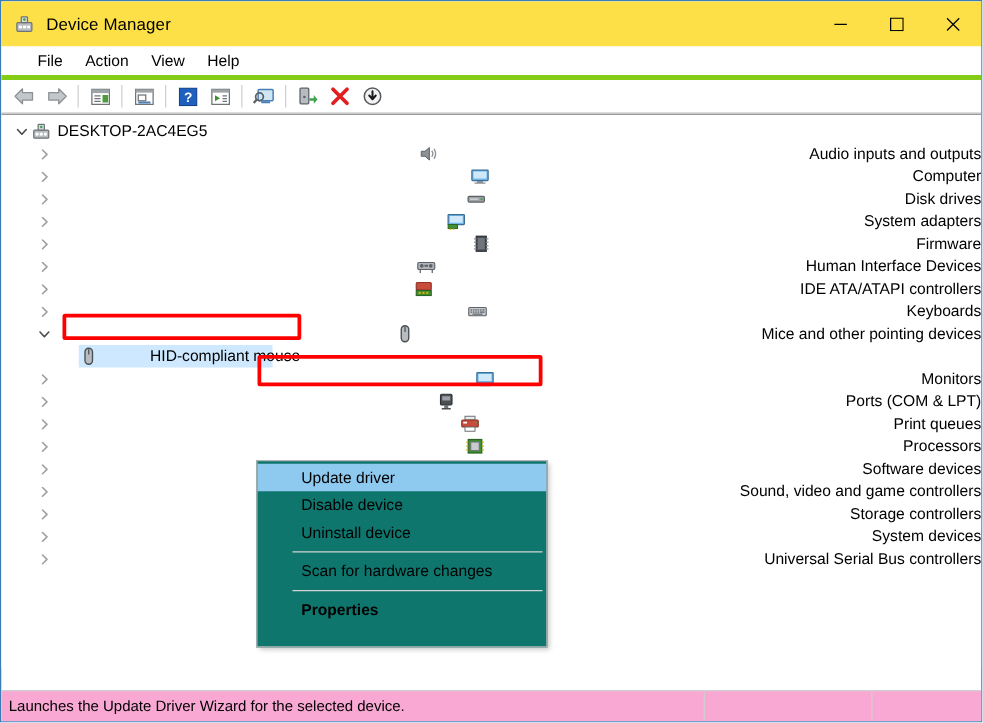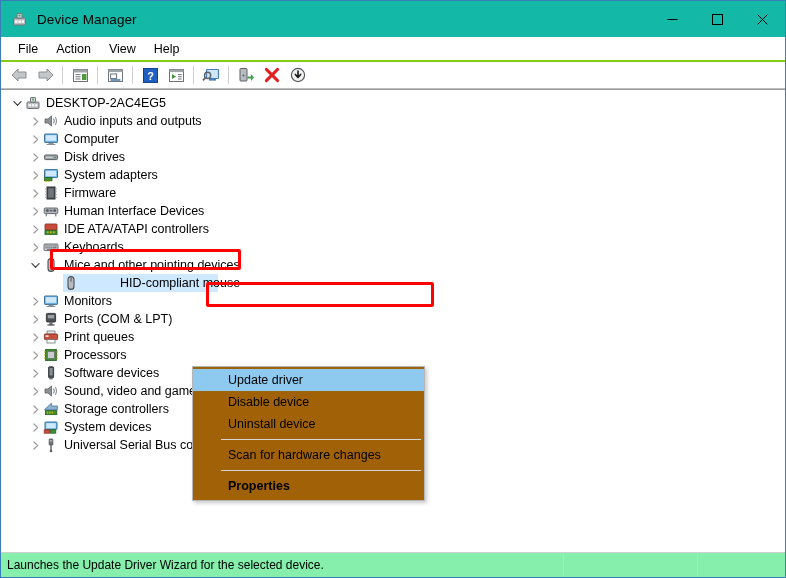--- a/index.html
+++ b/index.html
@@ -18,21 +18,21 @@
     box-sizing: border-box;
     border: 1px solid #3a7cb8;
     background: #ffffff;
     overflow: hidden;
   }
 
   
   .titlebar {
     position: relative;
     height: 36px;
-    background: #14b8a6;
+    background: #fde047;
     display: flex;
     align-items: center;
   }
   .title-icon {
     width: 17px;
     height: 17px;
     margin-left: 10px;
     margin-right: 9px;
     flex: 0 0 auto;
   }
@@ -59,22 +59,22 @@
     padding: 0;
   }
   .win-btn svg { display: block; }
 
   
   .menubar {
     height: 23px;
     background: #ffffff;
     display: flex;
     align-items: center;
-    padding-left: 8px;
-    border-bottom: 2px solid #84cc16;
+    padding-left: 20px;
+    border-bottom: 4px solid #84cc16;
   }
   .menu-item {
     font-size: 12.5px;
     color: #000000;
     padding: 2px 9px;
     cursor: default;
     white-space: nowrap;
   }
 
   
@@ -134,21 +134,21 @@
     width: 16px;
     height: 16px;
     flex: 0 0 auto;
     margin-right: 5px;
     display: flex;
     align-items: center;
     justify-content: center;
   }
   .row .label { line-height: 18px; }
   .lvl0 { padding-left: 8px; text-align: right; }
-  .lvl1 { padding-left: 26px; }
+  .lvl1 { padding-left: 26px; justify-content: space-between; }
   .lvl2 { padding-left: 62px; gap: 36px; }
   .row.selected .sel-bg {
     position: absolute;
     left: 62px;
     top: 0;
     height: 18px;
     background: #cde8ff;
     z-index: 0;
   }
   .row.selected .twisty,
@@ -161,27 +161,27 @@
     border: 3px solid #ff0000;
     border-radius: 2px;
     box-sizing: border-box;
     pointer-events: none;
     z-index: 40;
   }
 
   
   .ctxmenu {
     position: absolute;
-    left: 191px;
+    left: 204px;
     top: 276px;
     width: 231px;
-    background: #a16207;
+    background: #0f766e;
     border: 1px solid #b6b6b6;
     box-shadow: 2px 2px 4px rgba(0,0,0,0.22);
-    padding: 2px 0 3px 0;
+    padding: 2px 0 18px 0;
     z-index: 30;
   }
   .ctx-item {
     height: 22px;
     line-height: 22px;
     padding-left: 35px;
     font-size: 12.5px;
     color: #000000;
     white-space: nowrap;
   }
@@ -195,21 +195,21 @@
     margin: 4px 3px 4px 28px;
   }
 
   
   .statusbar {
     position: absolute;
     left: 0;
     right: 0;
     bottom: 0;
     height: 24px;
-    background: #86efac;
+    background: #f9a8d4;
     border-top: 1px solid #d0d0d0;
     display: flex;
     align-items: center;
   }
   .status-pane-main {
     flex: 0 0 562px;
     padding-left: 6px;
     font-size: 12px;
     color: #000000;
     white-space: nowrap;

